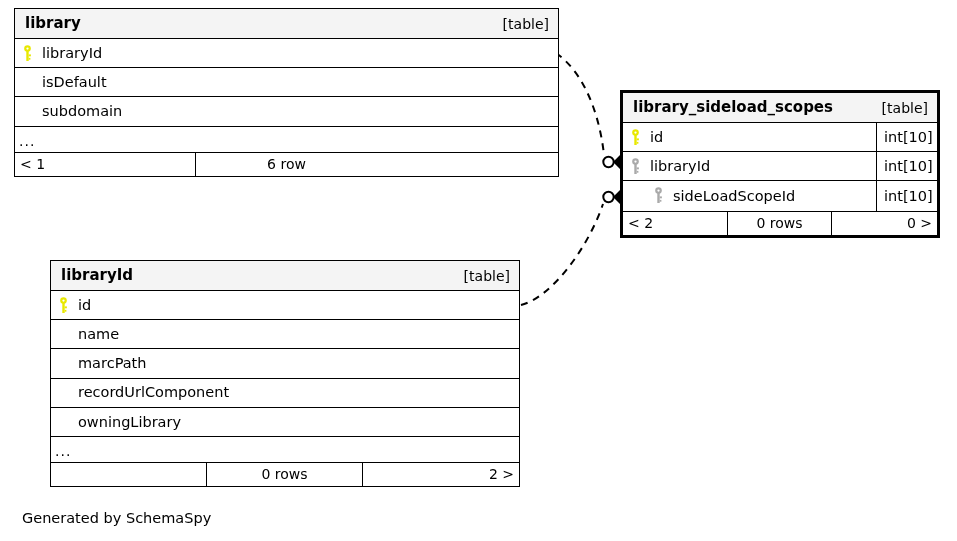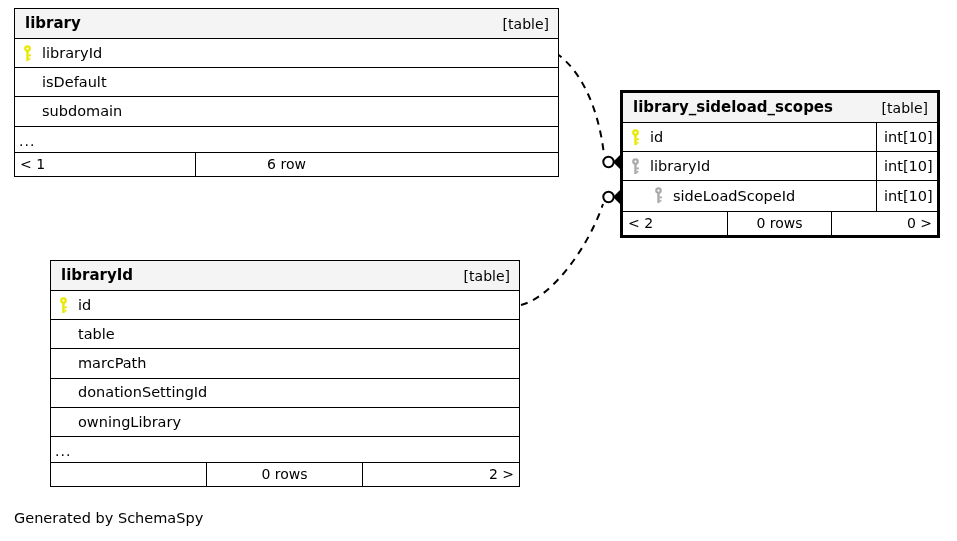--- a/index.html
+++ b/index.html
@@ -143,21 +143,21 @@
   .fcell.left   { justify-content: flex-start; }
   .fcell.center { justify-content: center; }
   .fcell.right  { justify-content: flex-end; }
 
   
   .key-ico { display: block; }
 
   
   #footer-caption {
     position: absolute;
-    left: 14px;
+    left: 22px;
     top: 510px;
     font-size: 14.5px;
     z-index: 3;
     white-space: nowrap;
   }
 </style>
 </head>
 <body>
 
 <div id="diagram-canvas">
@@ -278,29 +278,29 @@
                 <circle cx="5.5" cy="3.6" r="1.15" fill="#ffffff"></circle>
                 <rect x="4.3" y="5.4" width="2.4" height="10.6" fill="#e8e800"></rect>
                 <rect x="6.7" y="9.4" width="2.2" height="1.9" fill="#e8e800"></rect>
                 <rect x="6.7" y="12.9" width="1.7" height="1.8" fill="#e8e800"></rect>
               </svg>
             </div>
             <div class="col-name">id</div>
           </div>
           <div class="tbl-row">
             <div class="col-key"></div>
-            <div class="col-name">table</div>
+            <div class="col-name">name</div>
           </div>
           <div class="tbl-row">
             <div class="col-key"></div>
             <div class="col-name">marcPath</div>
           </div>
           <div class="tbl-row">
             <div class="col-key"></div>
-            <div class="col-name">donationSettingId</div>
+            <div class="col-name">recordUrlComponent</div>
           </div>
           <div class="tbl-row">
             <div class="col-key"></div>
             <div class="col-name">owningLibrary</div>
           </div>
           <div class="tbl-row ellipsis-row">
             <span class="ellipsis-text">...</span>
           </div>
         </div>
         <div class="tbl-footer">

